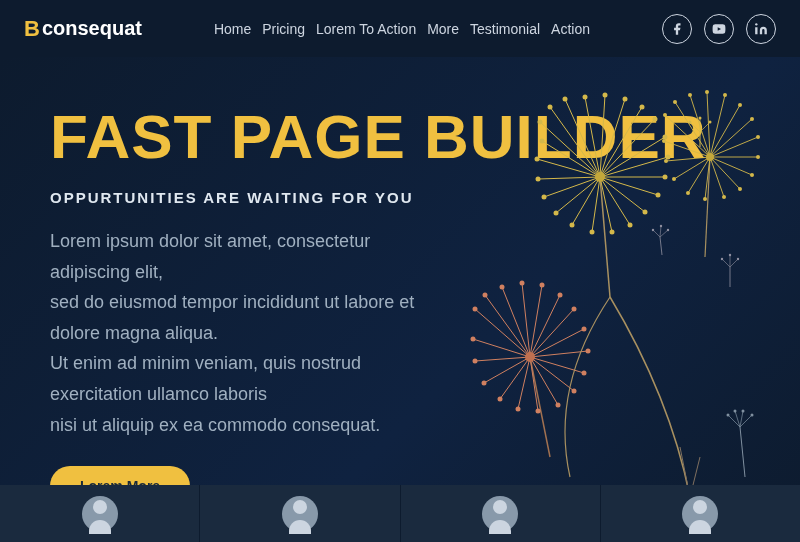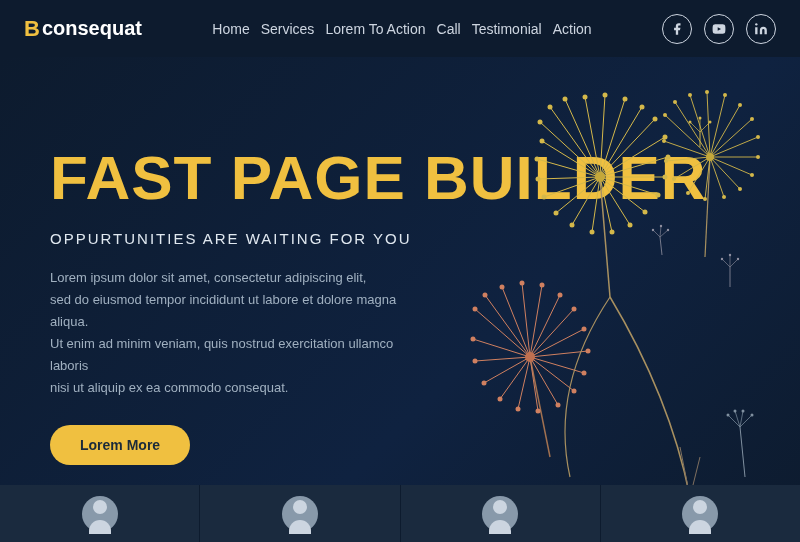--- a/index.html
+++ b/index.html
@@ -79,28 +79,28 @@
     .hero-title {
       font-size: 62px;
       font-weight: 900;
       color: #f0c040;
       line-height: 1.1;
       margin-bottom: 18px;
       letter-spacing: 1px;
     }
     .hero-subtitle {
       font-size: 15px;
-      font-weight: 400;
+      font-weight: 700;
       color: #e0e8f0;
       letter-spacing: 2px;
       margin-bottom: 20px;
       text-transform: uppercase;
     }
     .hero-body {
-      font-size: 13px;
+      font-size: 18px;
       color: #a0b0c0;
       line-height: 1.7;
       max-width: 380px;
       margin-bottom: 26px;
     }
     .learn-more-btn {
       display: inline-block;
       padding: 12px 30px;
       background: #f0c040;
       color: #1a2a3a;
@@ -176,23 +176,23 @@
 </head>
 <body>
 
 <nav>
   <div class="logo">
     <span class="logo-b">B</span>
     <span>consequat</span>
   </div>
   <ul class="nav-links">
     <li><a href="#">Home</a></li>
-    <li><a href="#">Services</a></li>
+    <li><a href="#">Pricing</a></li>
     <li><a href="#">Lorem To Action</a></li>
-    <li><a href="#">Call</a></li>
+    <li><a href="#">More</a></li>
     <li><a href="#">Testimonial</a></li>
     <li><a href="#">Action</a></li>
   </ul>
   <div class="social-icons">
     <div class="social-icon">
       <svg width="14" height="14" viewBox="0 0 24 24" fill="currentColor">
           <path d="M18 2h-3a5 5 0 00-5 5v3H7v4h3v8h4v-8h3l1-4h-4V7a1 1 0 011-1h3z"></path>
         </svg>
     </div>
     <div class="social-icon">

